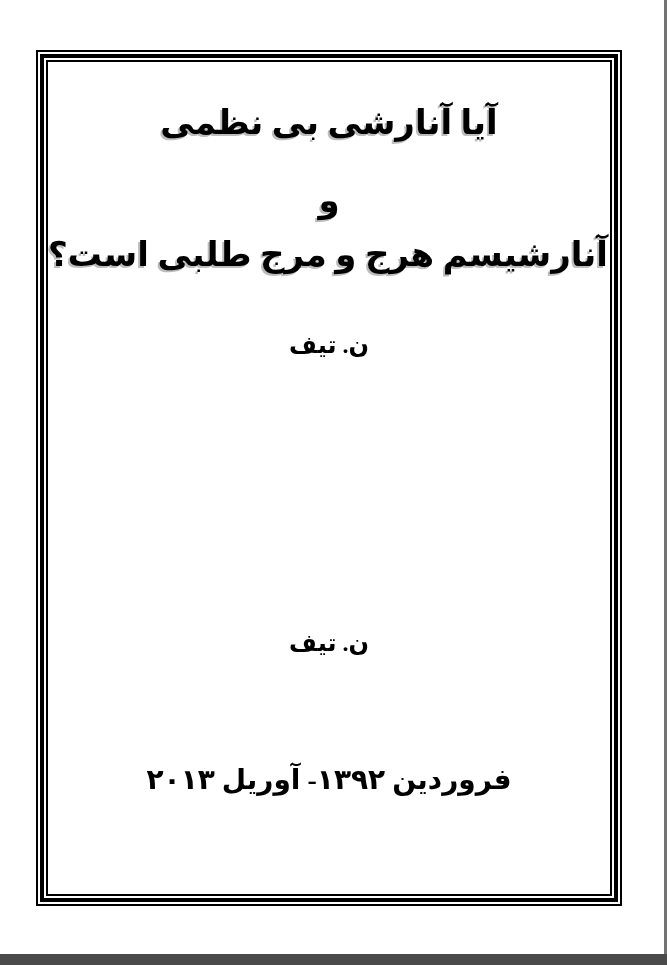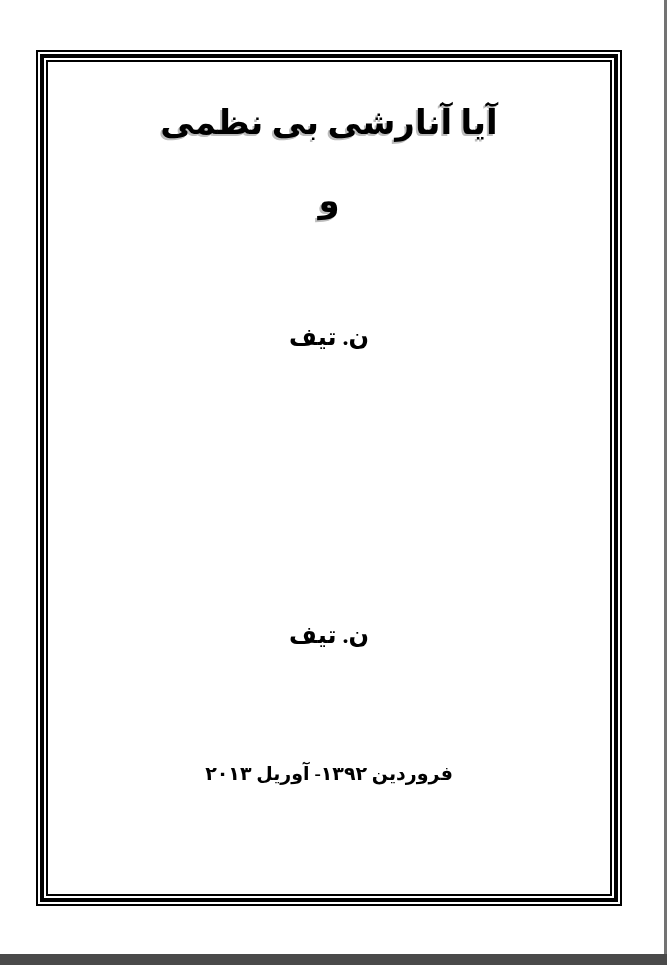--- a/index.html
+++ b/index.html
@@ -60,22 +60,22 @@
     unicode-bidi: embed;
     color: #000000;
     font-weight: bold;
     white-space: nowrap;
     line-height: 1.45;
   }
   .shadowed { text-shadow: -2px 2px 0 #bdbdbd; }
 
   .title-line   { font-size: 34px; }
   .subtitle-line{ font-size: 31px; }
-  .name-line    { font-size: 24px; }
-  .date-line    { font-size: 19px; }
+  .name-line    { font-size: 24px; margin-top: 8px; }
+  .date-line    { font-size: 28px; }
 
   .pos-title1     { top: 48px; }
   .pos-title2     { top: 126px; }
   .pos-title3     { top: 180px; }
   .pos-author     { top: 270px; }
   .pos-subtitle1  { top: 394px; }
   .pos-subtitle2  { top: 450px; }
   .pos-translabel { top: 514px; }
   .pos-translator { top: 568px; }
   .pos-date       { top: 710px; }
@@ -87,20 +87,21 @@
 
   <div class="frame">
     <div class="line-outer"></div>
     <div class="line-mid"></div>
     <div class="line-inner"></div>
 
     <div class="txt title-line shadowed pos-title1">آیا آنارشی بی نظمی</div>
 
     <div class="txt title-line shadowed pos-title2">و</div>
 
+    <div class="txt title-line shadowed pos-title3">آنارشیسم هرج و مرج طلبی است؟</div>
 
     <div class="txt name-line pos-author">ن. تیف</div>
 
 
 
 
     <div class="txt name-line pos-translator">ن. تیف</div>
 
     <div class="txt date-line pos-date">فروردین ۱۳۹۲- آوریل ۲۰۱۳</div>
   </div>

